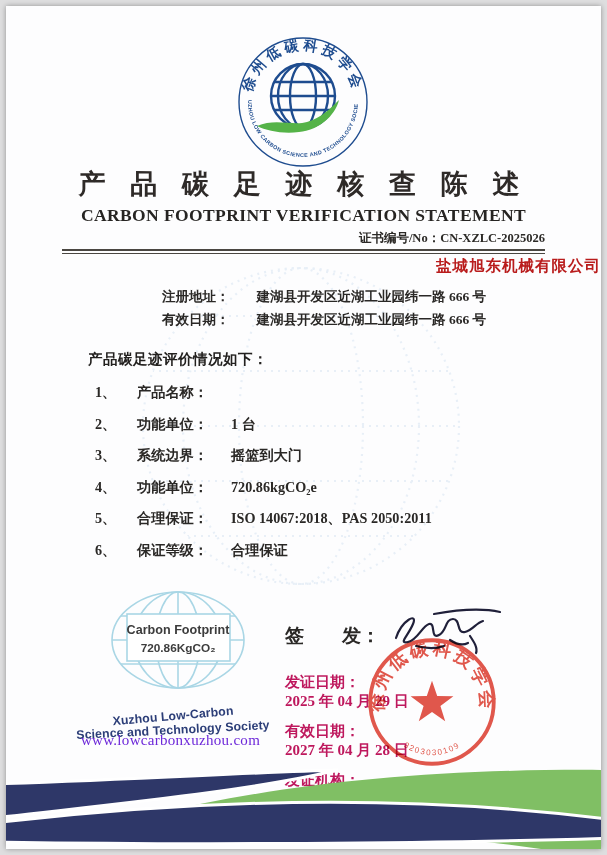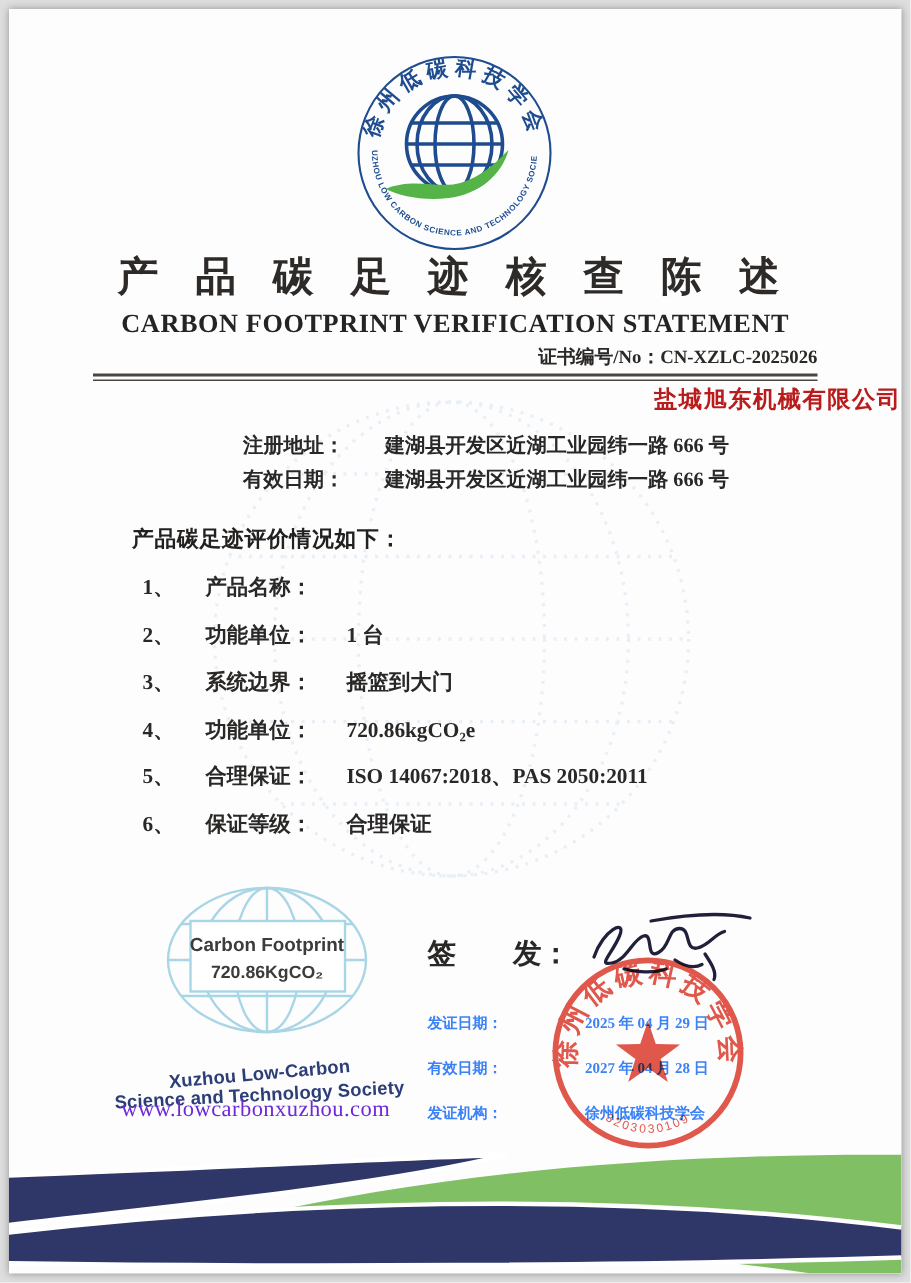--- a/index.html
+++ b/index.html
@@ -63,21 +63,21 @@
   .society1{top:703px;transform:rotate(-5deg);}
   .society2{top:717px;transform:rotate(-3deg);}
   .site-url{
     position:absolute;left:52px;top:726px;width:225px;text-align:center;
     font-size:15px;color:#6d28d9;z-index:1;letter-spacing:.3px;
   }
   
   .sign-label{position:absolute;left:279px;top:617px;font-size:19px;font-weight:600;color:#2a2826;z-index:1;}
   .signature{position:absolute;left:380px;top:596px;z-index:3;}
   .signoff{position:absolute;left:279px;top:667px;z-index:1;}
-  .signoff-row{display:flex;font-size:10px;font-weight:600;color:#3b82f6;margin-bottom:11px;line-height:19px;}
+  .signoff-row{display:flex;font-size:15px;font-weight:600;color:#be185d;margin-bottom:11px;line-height:19px;flex-direction:column;}
   .signoff-row .lbl{width:105px;}
   
   .seal{position:absolute;left:360px;top:630px;z-index:4;mix-blend-mode:multiply;opacity:.85;}
   
   .footer-waves{position:absolute;left:0;bottom:0;width:595px;height:112px;z-index:2;}
 </style>
 </head>
 <body>
 
 <div class="page">

